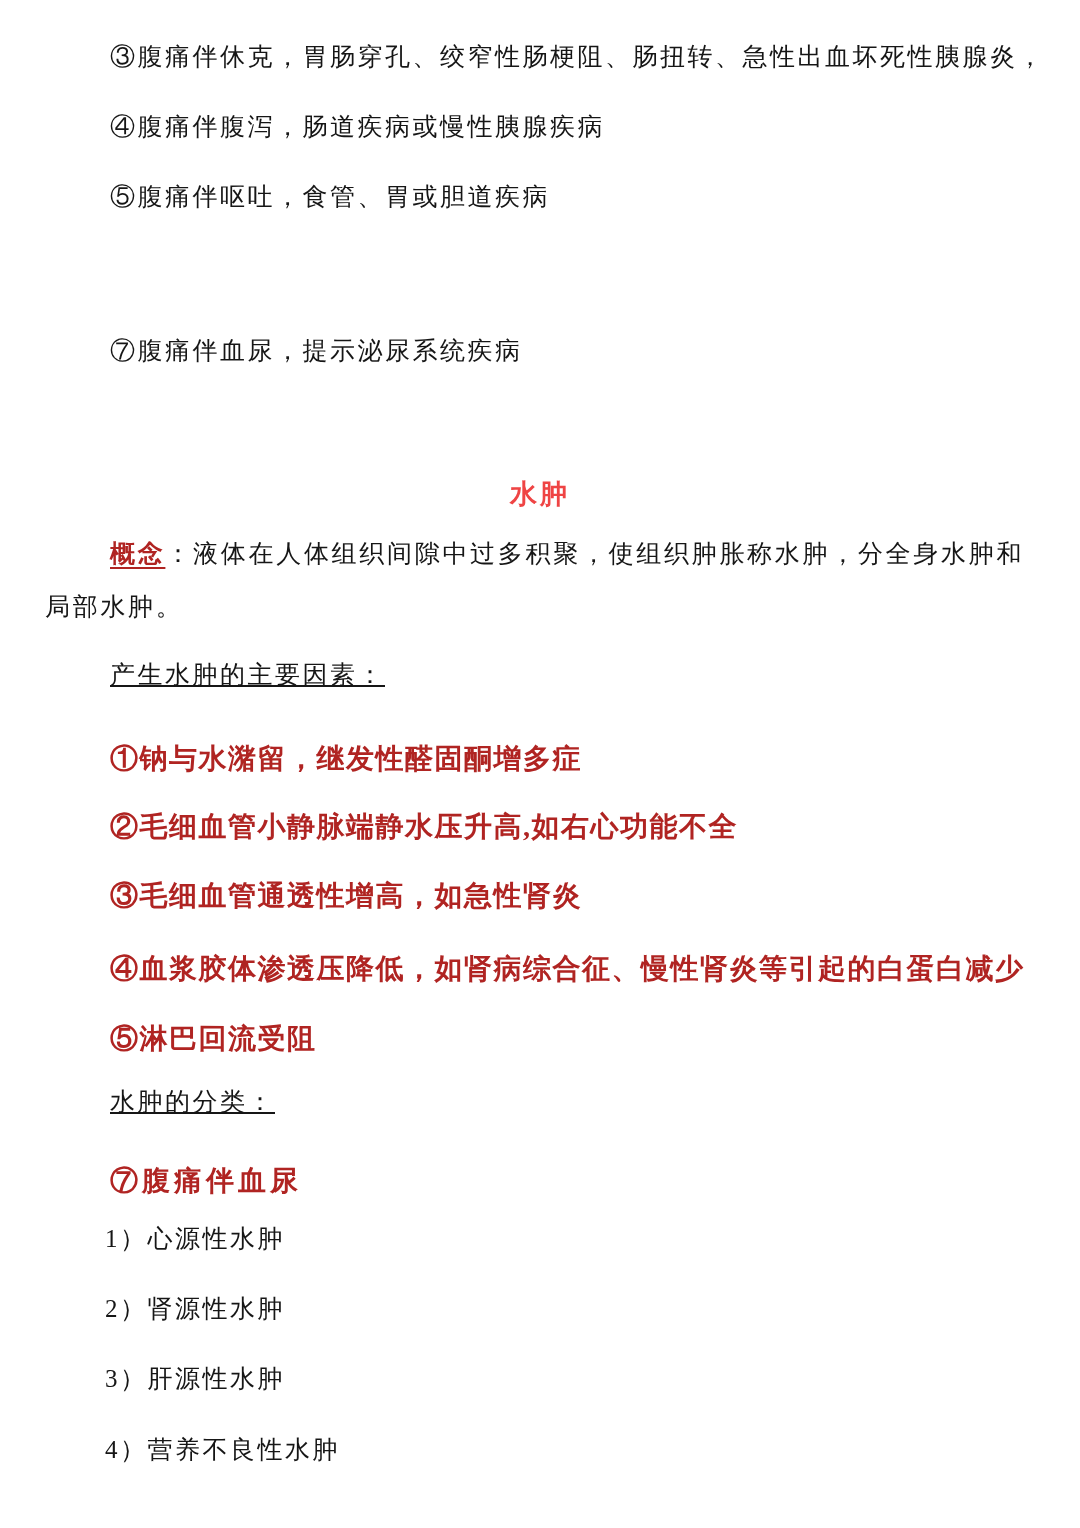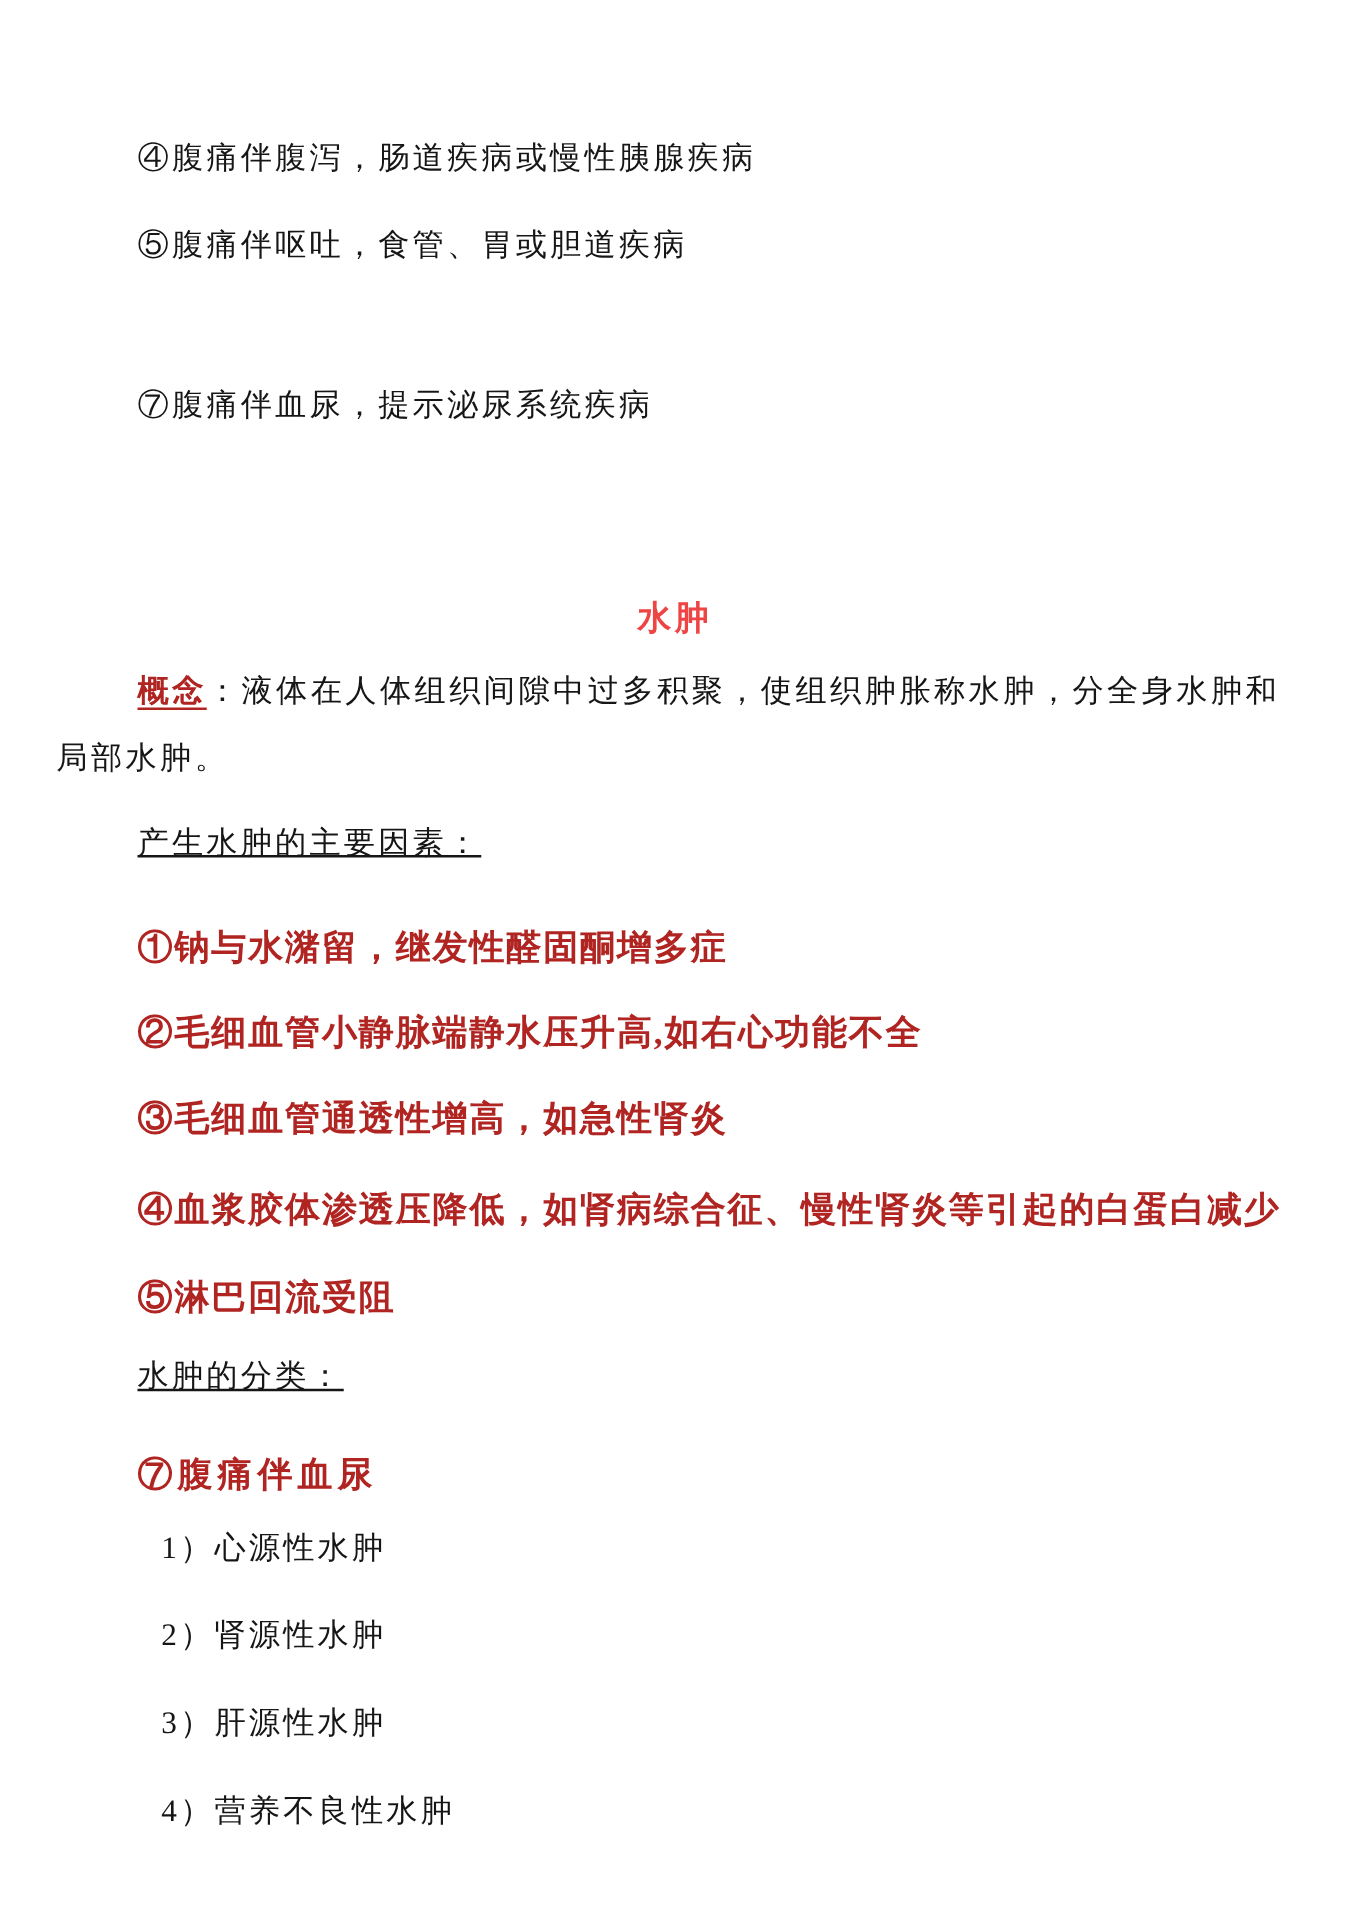--- a/index.html
+++ b/index.html
@@ -14,21 +14,21 @@
   .line{
     position:absolute;
     color:#161616;
     font-size:25px;
     letter-spacing:2.5px;
     line-height:36px;
     white-space:nowrap;
   }
   .black-item{left:110px;}
   .heading-line{left:110px;text-decoration:underline;}
-  .sub-item{left:105px;margin-left:24px;}
+  .sub-item{left:105px;}
   .red-item{
     position:absolute;
     left:110px;
     color:#b02422;
     font-weight:bold;
     font-size:28px;
     letter-spacing:1.5px;
     line-height:40px;
     white-space:nowrap;
     margin-top:12px;
@@ -64,23 +64,24 @@
     text-decoration-thickness:2px;
     text-underline-offset:5px;
     text-align:center;
   }
 </style>
 </head>
 <body>
 
 <div class="page">
 
+  <div class="line black-item" style="top:39px">③腹痛伴休克，胃肠穿孔、绞窄性肠梗阻、肠扭转、急性出血坏死性胰腺炎，</div>
   <div class="line black-item" style="top:109px">④腹痛伴腹泻，肠道疾病或慢性胰腺疾病</div>
   <div class="line black-item" style="top:179px">⑤腹痛伴呕吐，食管、胃或胆道疾病</div>
-  <div class="line black-item" style="top:307px">⑦腹痛伴血尿，提示泌尿系统疾病</div>
+  <div class="line black-item" style="top:333px">⑦腹痛伴血尿，提示泌尿系统疾病</div>
 
   <div class="doc-title" style="top:459px">水肿</div>
 
   <p class="para" style="top:527px;margin:0"><span class="concept-label">概念</span><span>：</span><span>液体在人体组织间隙中过多积聚，使组织肿胀称水肿，分全身水肿和局部水肿。</span></p>
 
   <div class="line heading-line" style="top:657px">产生水肿的主要因素：</div>
 
   <div class="red-item" style="top:727px">①钠与水潴留，继发性醛固酮增多症</div>
   <div class="red-item" style="top:795px">②毛细血管小静脉端静水压升高,如右心功能不全</div>
   <div class="red-item" style="top:864px">③毛细血管通透性增高，如急性肾炎</div>

